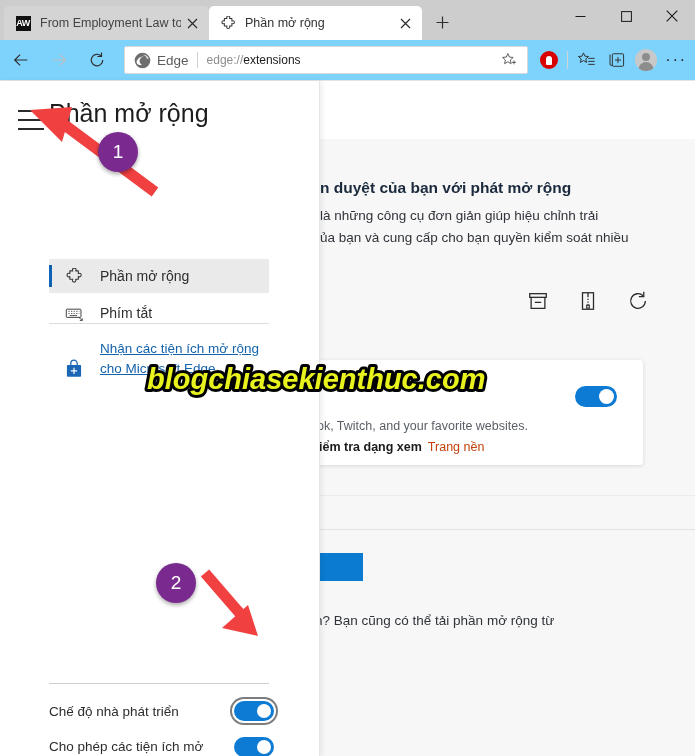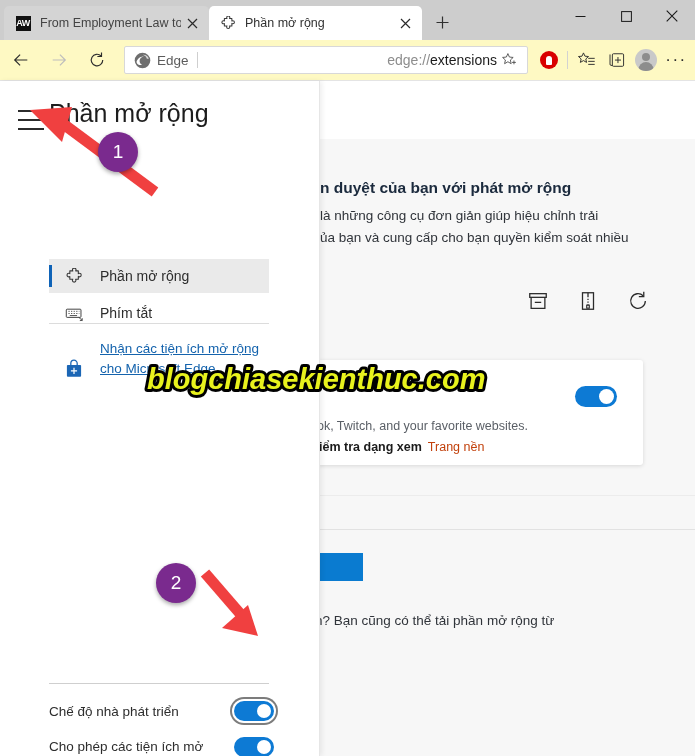--- a/index.html
+++ b/index.html
@@ -93,21 +93,21 @@
   .winbtn {
     width: 46px; height: 32px;
     display: flex; align-items: center; justify-content: center;
     color: #1a1a1a;
   }
 
   
   .toolbar {
     position: absolute; left: 0; top: 40px;
     width: 695px; height: 40px;
-    background: #fef9c3;
+    background: #7dd3fc;
     display: flex; align-items: center;
     border-bottom: 1px solid #e4e4e4;
   }
   .navbtn {
     width: 34px; height: 34px;
     display: flex; align-items: center; justify-content: center;
     margin-left: 4px;
     color: #2d2d2d;
   }
   .navbtn.disabled { color: #bdbdbd; }
@@ -125,23 +125,23 @@
   .edge-logo { width: 17px; height: 17px; flex: 0 0 17px; margin-right: 6px; }
   .edge-label {
     font-size: 13.5px; color: #5c5c5c;
     margin-right: 8px;
   }
   .omni-div {
     width: 1px; height: 16px; background: #cfcfcf; margin-right: 9px;
   }
   .omni-url {
     flex: 1 1 auto;
-    font-size: 14px;
+    font-size: 12px;
     color: #1b1b1b;
-    white-space: nowrap; overflow: hidden; text-align: right;
+    white-space: nowrap; overflow: hidden;
   }
   .omni-url .scheme { color: #8d8d8d; }
   .omni-star {
     width: 24px; height: 24px;
     display: flex; align-items: center; justify-content: center;
     color: #4a4a4a;
   }
   .tb-icon {
     width: 30px; height: 30px;
     display: flex; align-items: center; justify-content: center;

